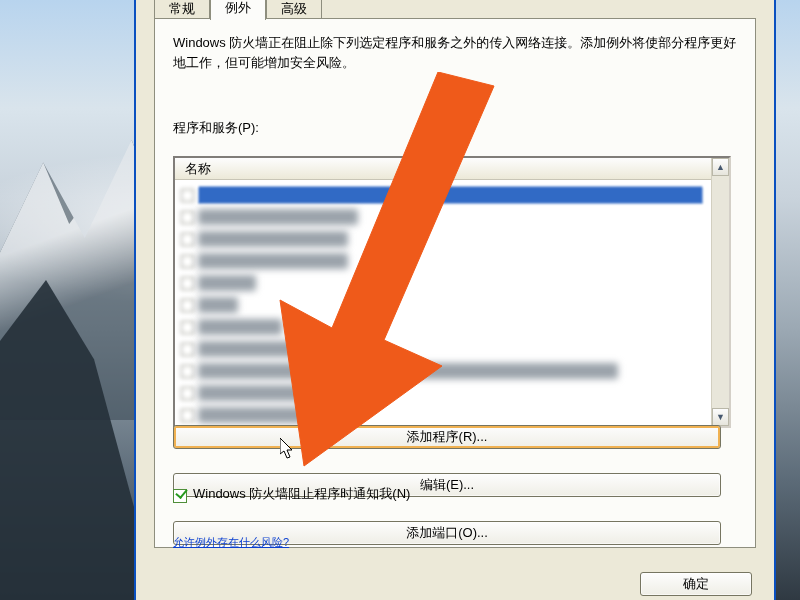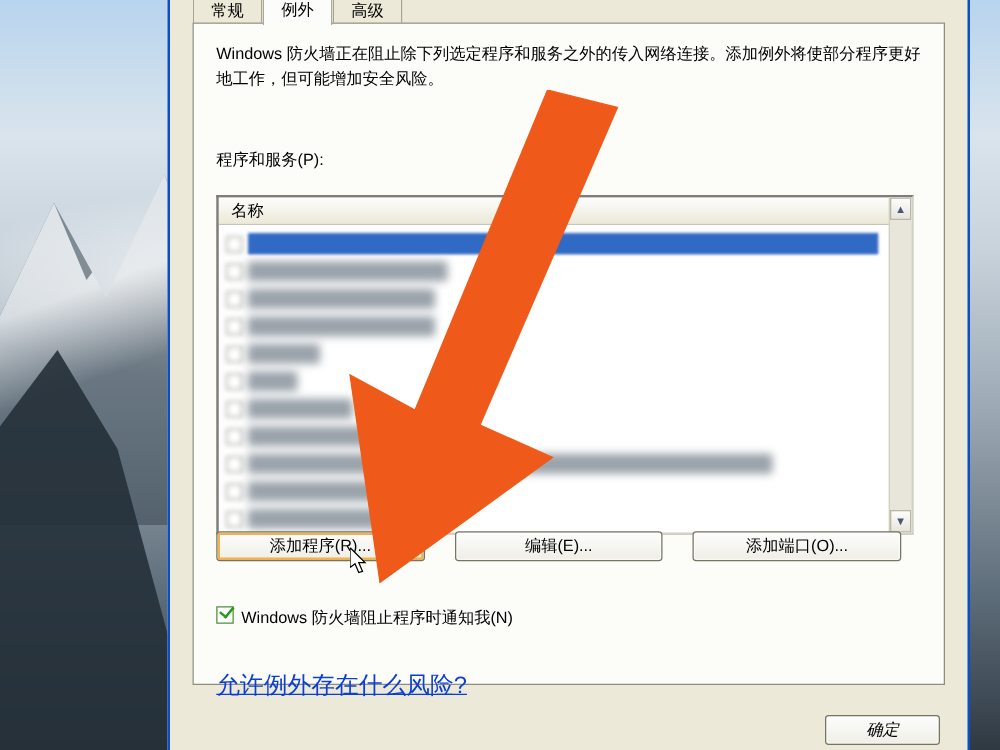--- a/index.html
+++ b/index.html
@@ -177,20 +177,21 @@
   }
   .sb-btn.up { position: absolute; top: 0; }
   .sb-btn.dn { position: absolute; bottom: 0; }
   .btnrow {
     position: absolute;
     top: 406px;
     left: 18px;
     right: 34px;
     display: flex;
     gap: 24px;
+    flex-direction: column;
   }
   .xpbtn {
     flex: 1;
     height: 24px;
     line-height: 22px;
     text-align: center;
     font-size: 13px;
     background: linear-gradient(#fdfdfd, #efeee6);
     border: 1px solid #767561;
     border-radius: 3px;
@@ -198,21 +199,21 @@
     cursor: default;
   }
   .xpbtn.focused {
     box-shadow: inset 0 0 0 2px #f0b151, inset 0 0 0 1px rgba(255,255,255,.6);
   }
   .chkrow {
     position: absolute;
     top: 466px;
     left: 18px;
     display: flex;
-    align-items: flex-start;
+    align-items: flex-end;
     gap: 6px;
     font-size: 13px;
   }
   .chkbox {
     width: 14px; height: 14px;
     border: 1px solid #4f8e39;
     background: #fff;
     position: relative;
   }
   .chkbox::after {
@@ -224,33 +225,32 @@
     border-bottom: 2px solid #279a1f;
     transform: rotate(-50deg);
   }
   .linkrow {
     position: absolute;
     top: 516px;
     left: 18px;
   }
   .linkrow a {
     color: #0b3fd0;
-    font-size: 19px;
+    font-size: 11px;
   }
   .dlg-buttons {
     position: absolute;
     bottom: 8px;
     right: 22px;
     display: flex;
     gap: 14px;
   }
   .dlg-buttons .xpbtn {
-    width: 92px;
+    width: 112px;
     flex: none;
-    font-style: italic;
   }
   .arrow {
     position: absolute;
     left: 268px;
     top: 72px;
     pointer-events: none;
     z-index: 50;
   }
   .cursor {
     position: absolute;

